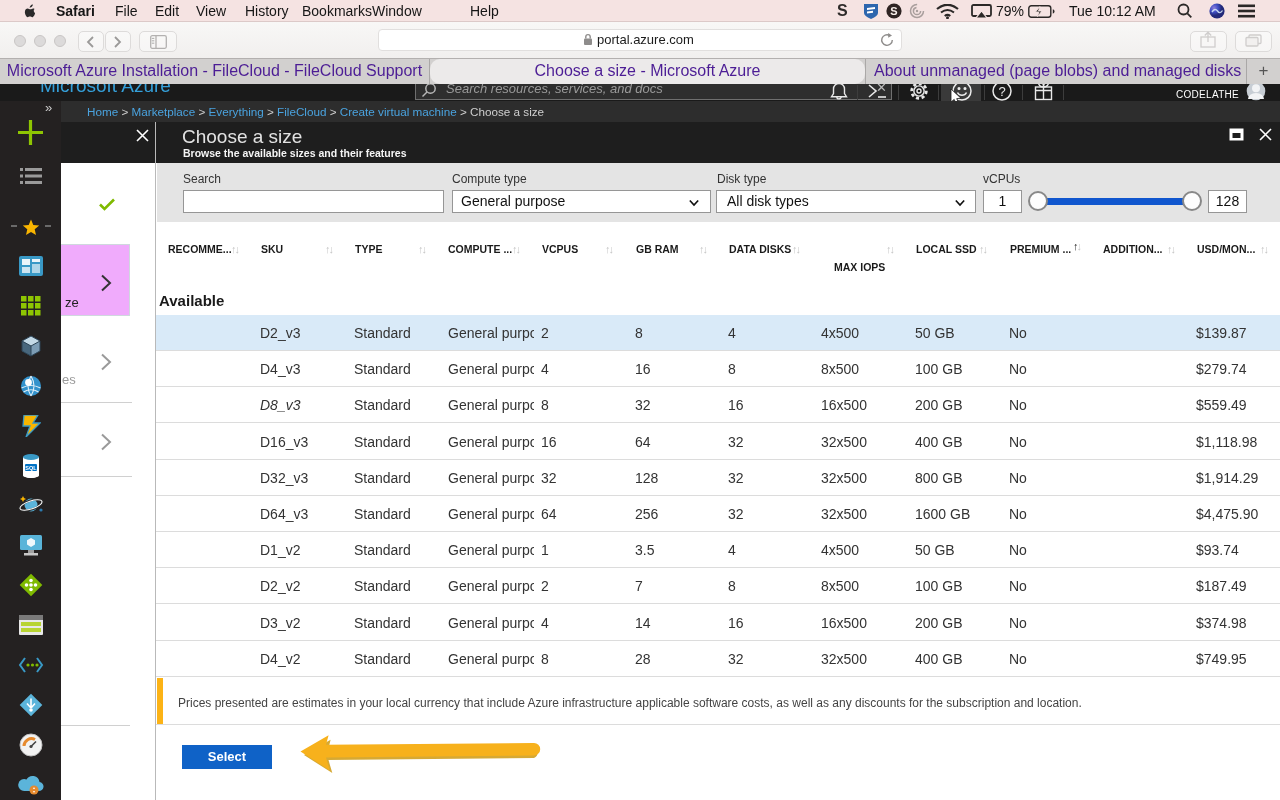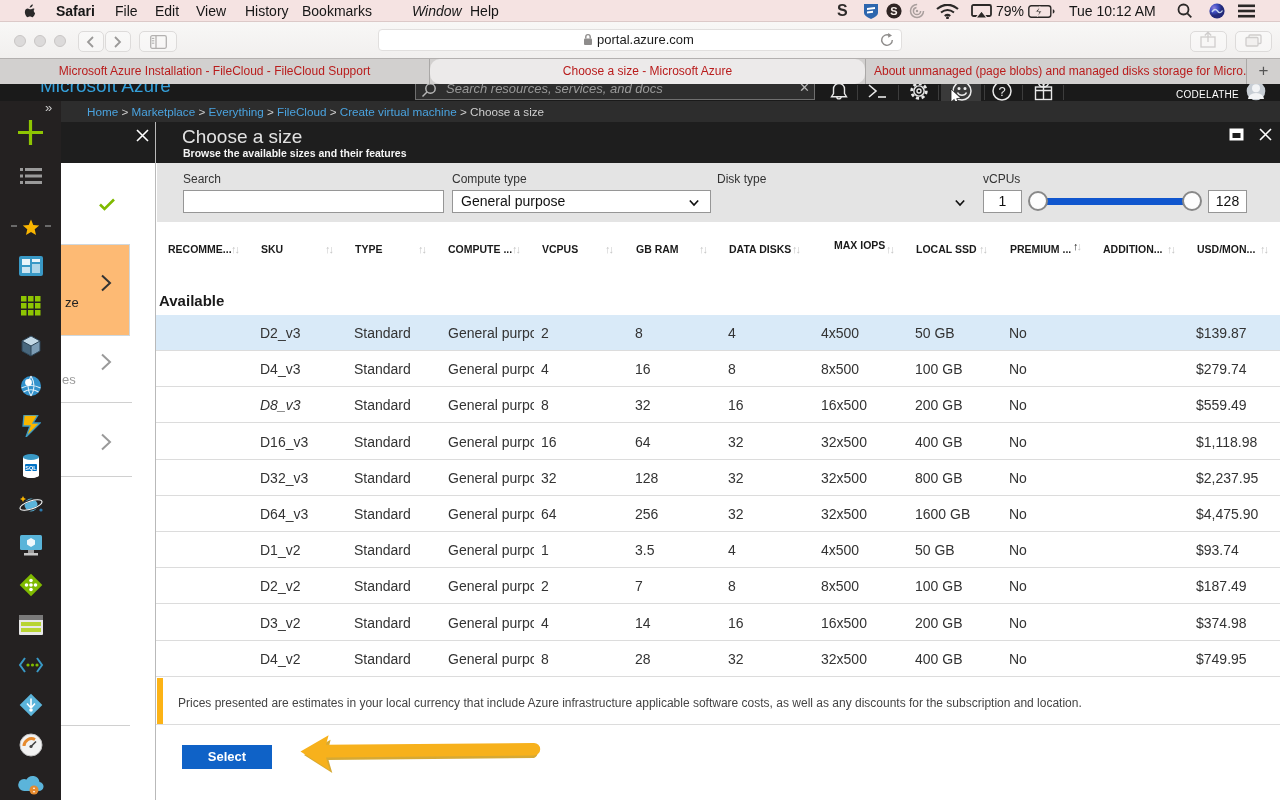--- a/index.html
+++ b/index.html
@@ -8,24 +8,24 @@
 
 #menubar { position:absolute; left:0; top:0; width:1280px; height:22px; background:#f5e3e2; border-bottom:1px solid #dcc9c8; font-size:14px; color:#161616; }
 #menubar .mi { position:absolute; top:3px; }
 
 #toolbar { position:absolute; left:0; top:22px; width:1280px; height:48px; background:linear-gradient(#f8f7f6,#efedec); border-bottom:1px solid #bcb9b8; }
 .tl { position:absolute; top:13px; width:12px; height:12px; border-radius:50%; background:#dcdada; border:1px solid #c9c6c5; }
 .navbtn { position:absolute; top:9px; height:21px; border:1px solid #dddbda; border-radius:5px; background:rgba(255,255,255,0.35); }
 #urlfield { position:absolute; left:378px; top:7px; width:524px; height:22px; background:#fff; border:1px solid #e1dfde; border-radius:4px; }
 
 #tabbar { position:absolute; left:0; top:58px; width:1280px; height:26px; background:#d2d0cf; border-top:1px solid #b3b0af; }
-.tab { position:absolute; top:0; height:25px; font-size:12px; color:#b91c1c; text-align:center; line-height:24px; white-space:nowrap; overflow:hidden; }
+.tab { position:absolute; top:0; height:25px; font-size:16px; color:#4c1d95; text-align:center; line-height:24px; white-space:nowrap; overflow:hidden; }
 
 #aztop { position:absolute; left:0; top:84px; width:1280px; height:17px; background:#1a1a1a; overflow:hidden; }
-#azsearch { position:absolute; left:415px; top:-7px; width:400px; height:23px; background:#2e2e2e; border:1px solid #6f6f6f;text-decoration:underline; }
+#azsearch { position:absolute; left:415px; top:-7px; width:477px; height:23px; background:#2e2e2e; border:1px solid #6f6f6f;text-decoration:underline; }
 
 #crumb { position:absolute; left:0; top:101px; width:1280px; height:21px; background:#2d2d2d; font-size:11.7px; line-height:21px; color:#c8c8c8; }
 #crumb a { color:#4aa3df; text-decoration:none; }
 
 #sidebar { position:absolute; left:0; top:101px; width:61px; height:699px; background:#242121; }
 .sic { position:absolute; left:0; width:61px; height:40px; display:flex; align-items:center; justify-content:center; }
 
 #blade1 { position:absolute; left:61px; top:122px; width:94px; height:678px; background:#ffffff; }
 #blade1 .hdr { position:absolute; left:0; top:0; width:94px; height:41px; background:#1e1e1e; }
 
@@ -49,21 +49,21 @@
 <div id="menubar">
   <svg class="mi" style="left:23px; top:3.5px;" width="13" height="15" viewBox="0 0 14 15">
       <path fill="#2a2a2a" d="M9.7 2.2c.6-.7 1-1.7.9-2.2-.9 0-1.9.6-2.5 1.3-.5.6-1 1.6-.9 2.2 1 0 1.9-.6 2.5-1.3zM11 4.2c-1.4 0-2 .9-3 .9-1 0-1.8-.9-3-.9C3.7 4.2 2 5.4 2 8c0 2.7 1.9 5.6 3 5.6.9 0 1.2-.6 2.5-.6 1.3 0 1.6.6 2.5.6 1.2 0 3-3 3-4.6-1.6-.8-2-3.4-.5-4.3-.5-.4-1.1-.5-1.5-.5z"></path>
     </svg>
   <span class="mi" style="left:56px; font-weight:bold;">Safari</span>
   <span class="mi" style="left:115px;">File</span>
   <span class="mi" style="left:155px;">Edit</span>
   <span class="mi" style="left:196px;">View</span>
   <span class="mi" style="left:245px;">History</span>
   <span class="mi" style="left:302px;">Bookmarks</span>
-  <span class="mi" style="left:412px;font-style:italic;">Window</span>
+  <span class="mi" style="left:372px;">Window</span>
   <span class="mi" style="left:470px;">Help</span>
 
   <span class="mi" style="left:837px; top:2px; font-size:16px; font-weight:bold; color:#2e2b2a;">S</span>
   <svg class="mi" style="left:864px; top:3px;" width="14" height="16" viewBox="0 0 14 16">
       <path fill="#2d66ae" d="M0 1 L14 1 L14 10 Q14 13 7 16 Q0 13 0 10 Z"></path>
       <path fill="#fff" d="M3 4h8v2H3zM3 7.5h6v2H3z" transform="skewY(-8) translate(0,1.5)"></path>
     </svg>
   <svg class="mi" style="left:886px; top:3px;" width="16" height="16" viewBox="0 0 16 16">
       <circle cx="8" cy="8" r="7.6" fill="#2e2423"></circle>
       <text x="8" y="12" font-size="11" font-weight="bold" fill="#f7eeea" text-anchor="middle" font-family="Liberation Sans">S</text>
@@ -394,21 +394,21 @@
 
 <div id="blade1">
   <div class="hdr">
     <svg style="position:absolute; left:75px; top:7px;" width="13" height="13" viewBox="0 0 13 13">
         <path d="M1 1 L12 12 M12 1 L1 12" class="x-close"></path>
       </svg>
   </div>
   <svg style="position:absolute; left:38px; top:76px;" width="16" height="13" viewBox="0 0 16 13">
       <path d="M1 6.5 L5.5 11 L15 1.5" fill="none" stroke="#7fba00" stroke-width="2.6"></path>
     </svg>
-  <div style="position:absolute; left:0; top:122px; width:69px; height:92px; background:#fdba74; border:1px solid #cfd8de; border-left:none;">
+  <div style="position:absolute; left:0; top:122px; width:69px; height:72px; background:#f0abfc; border:1px solid #cfd8de; border-left:none;">
     <svg style="position:absolute; left:39px; top:29px;" width="12" height="18" viewBox="0 0 12 18">
         <path d="M2 1.5 L10 9 L2 16.5" fill="none" stroke="#333" stroke-width="2"></path>
       </svg>
     <div style="position:absolute; left:4px; top:50px; font-size:13px; color:#222;">ze</div>
   </div>
   <svg style="position:absolute; left:39px; top:231px;" width="12" height="18" viewBox="0 0 12 18">
       <path d="M2 1.5 L10 9 L2 16.5" fill="none" stroke="#9a9a9a" stroke-width="2"></path>
     </svg>
   <div style="position:absolute; left:1px; top:250px; font-size:13px; color:#9a9a9a;">es</div>
   <div style="position:absolute; left:0; top:280px; width:71px; height:1px; background:#d0d0d0;"></div>
@@ -433,20 +433,21 @@
   </div>
   <div id="filters">
     <span class="flabel" style="left:26px;">Search</span>
     <div class="finput" style="left:26px; width:261px;"></div>
     <span class="flabel" style="left:295px;">Compute type</span>
     <div class="finput" style="left:295px; width:259px; padding:2px 8px;">General purpose</div>
     <svg class="sel-chev" style="left:532px;" width="12" height="8" viewBox="0 0 12 8">
         <path d="M1 1 L6 6.5 L11 1" fill="none" stroke="#111" stroke-width="2"></path>
       </svg>
     <span class="flabel" style="left:560px;">Disk type</span>
+    <div class="finput" style="left:559px; width:260px; padding:2px 10px;">All disk types</div>
     <svg class="sel-chev" style="left:798px;" width="12" height="8" viewBox="0 0 12 8">
         <path d="M1 1 L6 6.5 L11 1" fill="none" stroke="#111" stroke-width="2"></path>
       </svg>
     <span class="flabel" style="left:826px;">vCPUs</span>
     <div class="finput" style="left:826px; width:39px; text-align:center; padding-top:2px;">1</div>
     <div style="position:absolute; left:877px; top:35px; width:160px; height:7px; background:#1056ce;"></div>
     <div style="position:absolute; left:871px; top:28px; width:20px; height:20px; border-radius:50%; background:#fdfdfd; border:2px solid #888;"></div>
     <div style="position:absolute; left:1025px; top:28px; width:20px; height:20px; border-radius:50%; background:#fdfdfd; border:2px solid #888;"></div>
     <div class="finput" style="left:1051px; width:39px; text-align:center; padding-top:2px;">128</div>
   </div>
@@ -458,21 +459,21 @@
   <div class="th" style="left:199px; top:121px;">TYPE</div>
     <div class="sort" style="left:262px; top:121px;">↑↓</div>
   <div class="th" style="left:292px; top:121px;">COMPUTE ...</div>
     <div class="sort" style="left:356px; top:121px;">↑↓</div>
   <div class="th" style="left:386px; top:121px;">VCPUS</div>
     <div class="sort" style="left:449px; top:121px;">↑↓</div>
   <div class="th" style="left:480px; top:121px;">GB RAM</div>
     <div class="sort" style="left:543px; top:121px;">↑↓</div>
   <div class="th" style="left:573px; top:121px;">DATA DISKS</div>
     <div class="sort" style="left:636px; top:121px;">↑↓</div>
-  <div class="th" style="left:666px; top:117px;padding-left:12px;">MAX IOPS</div>
+  <div class="th" style="left:666px; top:139px;padding-left:12px;">MAX IOPS</div>
     <div class="sort" style="left:730px; top:121px;">↑↓</div>
   <div class="th" style="left:760px; top:121px;">LOCAL SSD</div>
     <div class="sort" style="left:823px; top:121px;">↑↓</div>
   <div class="th" style="left:854px; top:121px;">PREMIUM ...</div>
     <div class="sort" style="left:917px; top:118px;"><span style="color:#222;">↑</span>↓</div>
   <div class="th" style="left:947px; top:121px;">ADDITION...</div>
     <div class="sort" style="left:1011px; top:121px;">↑↓</div>
   <div class="th" style="left:1041px; top:121px;">USD/MON...</div>
     <div class="sort" style="left:1104px; top:121px;">↑↓</div>
   <div style="position:absolute; left:3px; top:170px; font-size:15px; font-weight:bold; color:#1a1a1a;">Available</div>
@@ -530,21 +531,21 @@
     <div class="row" style="top:459.8px;">
       <div class="cell" style="left:104px;">D32_v3</div>
       <div class="cell" style="left:198px;">Standard</div>
       <div class="cell" style="left:292px; width:86px; overflow:hidden;">General purpose</div>
       <div class="cell" style="left:385px;">32</div>
       <div class="cell" style="left:479px;">128</div>
       <div class="cell" style="left:572px;">32</div>
       <div class="cell" style="left:665px;">32x500</div>
       <div class="cell" style="left:759px;">800 GB</div>
       <div class="cell" style="left:853px;">No</div>
-      <div class="cell" style="left:1040px;">$2,237.95</div>
+      <div class="cell" style="left:1040px;">$1,914.29</div>
     </div>
     <div class="row" style="top:496px;">
       <div class="cell" style="left:104px;">D64_v3</div>
       <div class="cell" style="left:198px;">Standard</div>
       <div class="cell" style="left:292px; width:86px; overflow:hidden;">General purpose</div>
       <div class="cell" style="left:385px;">64</div>
       <div class="cell" style="left:479px;">256</div>
       <div class="cell" style="left:572px;">32</div>
       <div class="cell" style="left:665px;">32x500</div>
       <div class="cell" style="left:759px;">1600 GB</div>

